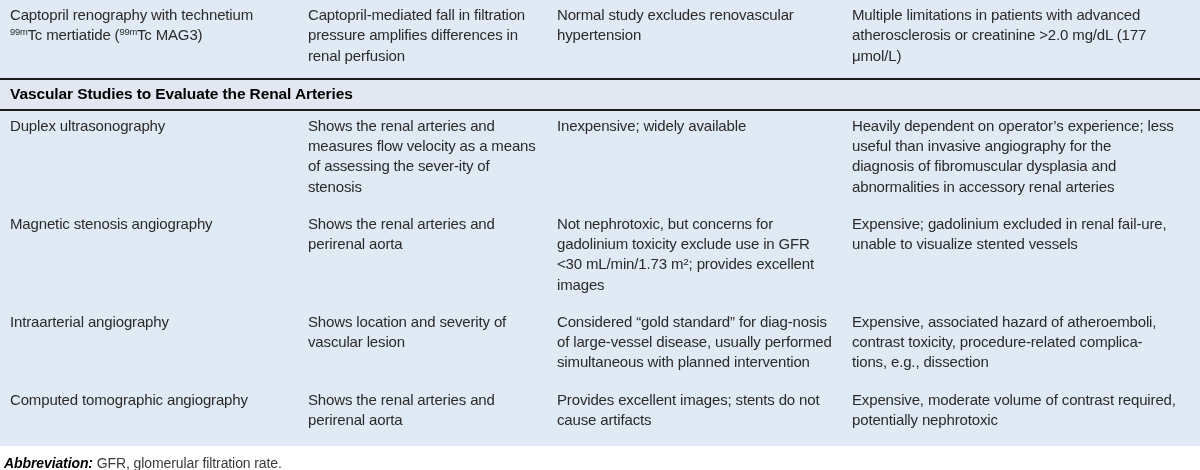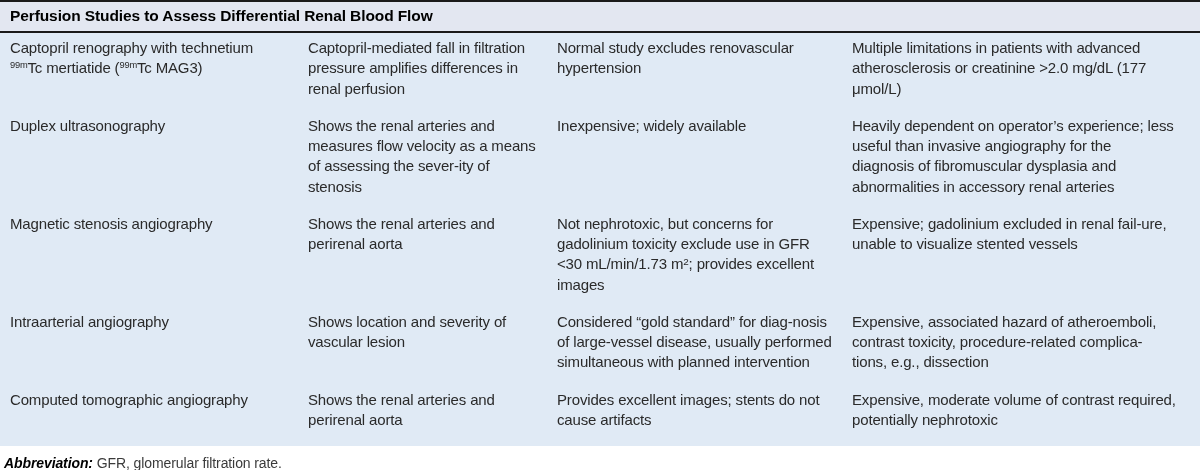--- a/index.html
+++ b/index.html
@@ -101,31 +101,31 @@
 <div class="table-wrap">
   <table class="data-table">
     <colgroup>
       <col class="c1">
         <col class="c2">
         <col class="c3">
         <col class="c4">
     </colgroup>
     <tbody>
 
-      <tr class="section-row first">
-        <td colspan="4">Perfusion Studies to Assess Differential Renal Blood Flow</td>
-      </tr>
 
       <tr class="body-row">
         <td class="col-1"><span>Captopril renography with technetium</span><br><sup class="iso">99m</sup><span>Tc mertiatide (</span><sup class="iso">99m</sup><span>Tc MAG3)</span></td>
         <td class="col-2">Captopril-mediated fall in filtration pressure amplifies differences in renal perfusion</td>
         <td class="col-3">Normal study excludes renovascular hypertension</td>
         <td class="col-4"><span>Multiple limitations in patients with advanced atherosclerosis or creatinine &gt;2.0 mg/dL (177 </span><span>μmol/L)</span></td>
       </tr>
 
+      <tr class="section-row">
+        <td colspan="4">Vascular Studies to Evaluate the Renal Arteries</td>
+      </tr>
 
       <tr class="body-row">
         <td class="col-1">Duplex ultrasonography</td>
         <td class="col-2">Shows the renal arteries and measures flow velocity as a means of assessing the sever-ity of stenosis</td>
         <td class="col-3">Inexpensive; widely available</td>
         <td class="col-4">Heavily dependent on operator’s experience; less useful than invasive angiography for the diagnosis of fibromuscular dysplasia and abnormalities in accessory renal arteries</td>
       </tr>
 
       <tr class="body-row">
         <td class="col-1">Magnetic stenosis angiography</td>

